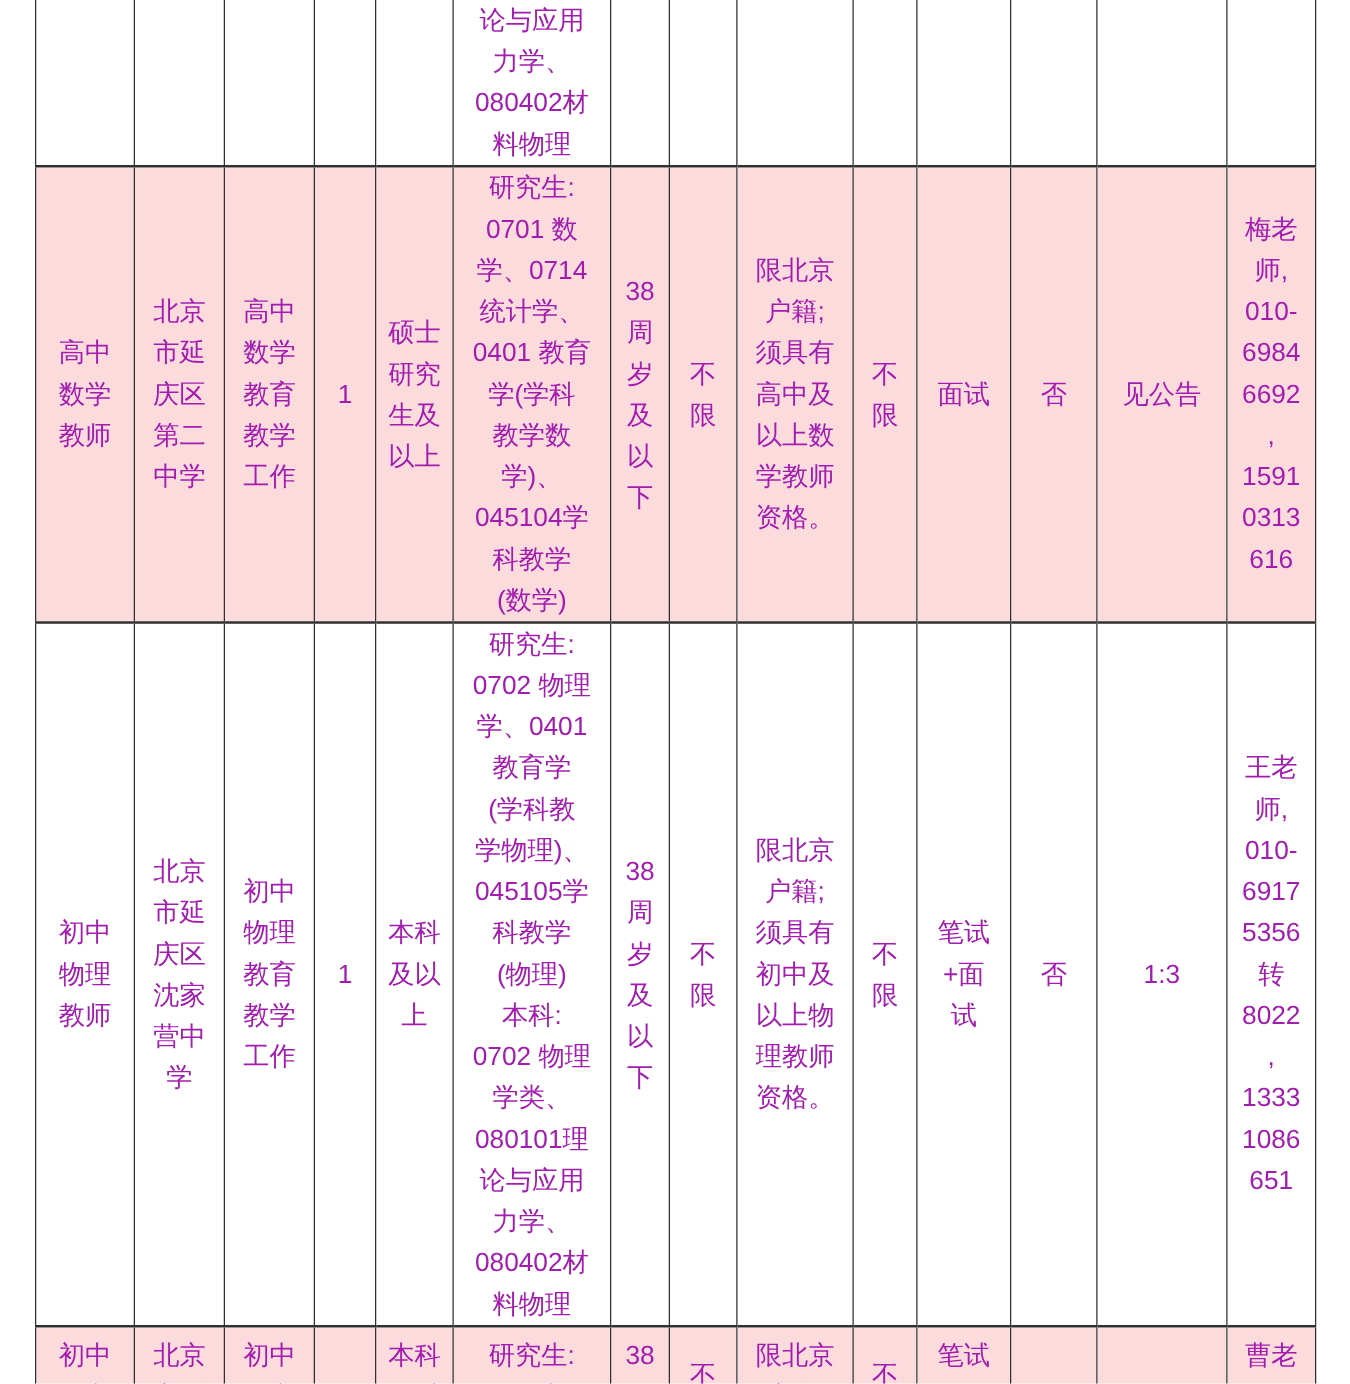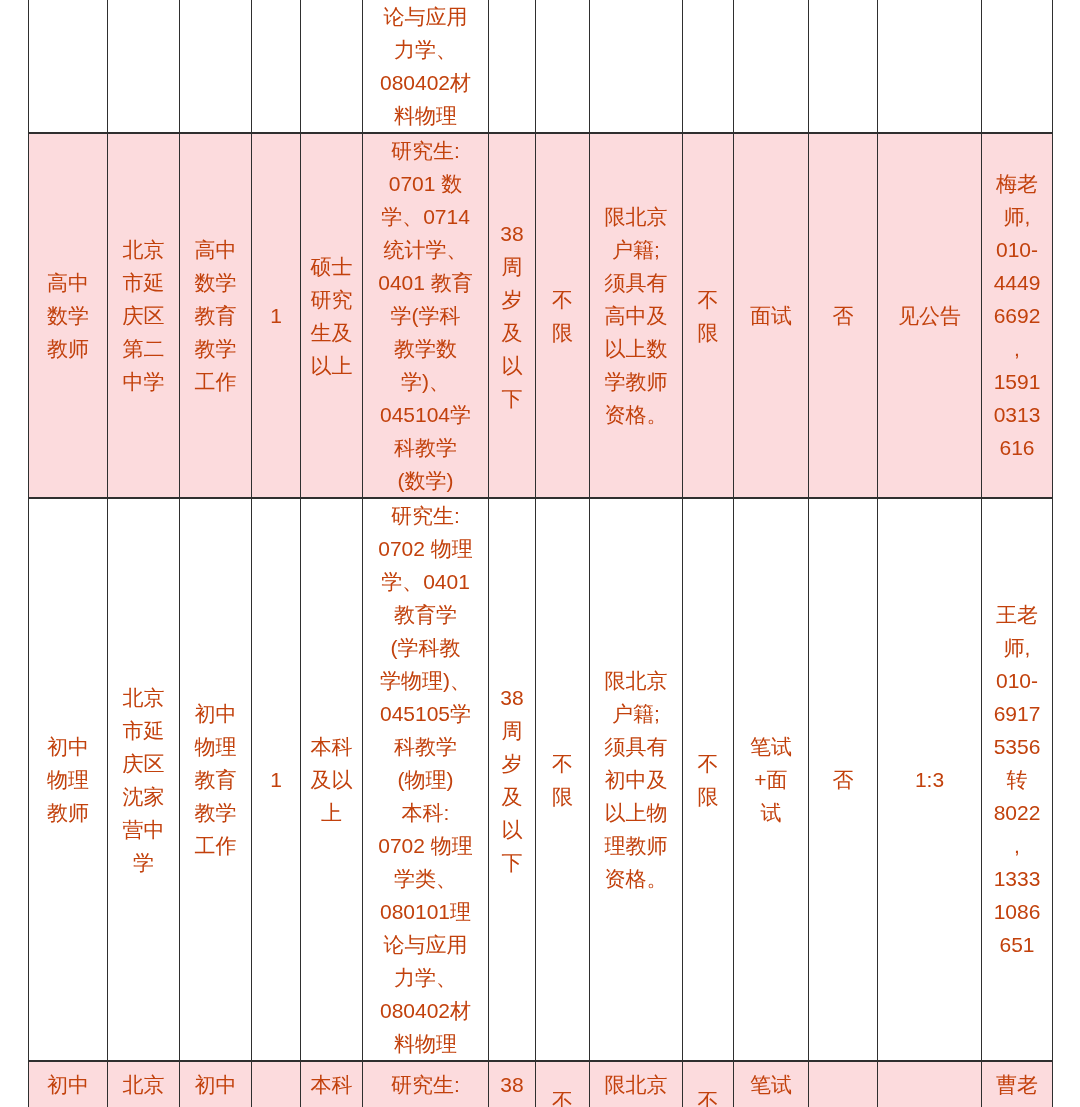--- a/index.html
+++ b/index.html
@@ -2,21 +2,21 @@
 <html><head>
 <meta charset="utf-8">
 <style>
   html,body{margin:0;padding:0;background:#ffffff;}
   .canvas{
     position:relative;
     width:1080px;height:1107px;
     background:#ffffff;
     overflow:hidden;
     font-family:"Liberation Sans", sans-serif;
-    color:#c2410c;
+    color:#a21caf;
   }
   table.jobs{
     position:absolute;left:28px;top:0;
     border-collapse:collapse;
     table-layout:fixed;
     width:1024px;
   }
   table.jobs td{
     border:1px solid #2f2f2f;
     border-top-width:2px;
@@ -127,21 +127,21 @@
 学教师
 资格。</td>
       <td>不
 限</td>
       <td>面试</td>
       <td>否</td>
       <td>见公告</td>
       <td>梅老
 师,
 010-
-4449
+6984
 6692
 ,
 1591
 0313
 616</td>
     </tr>
 
     <tr class="r3">
       <td>初中
 物理

